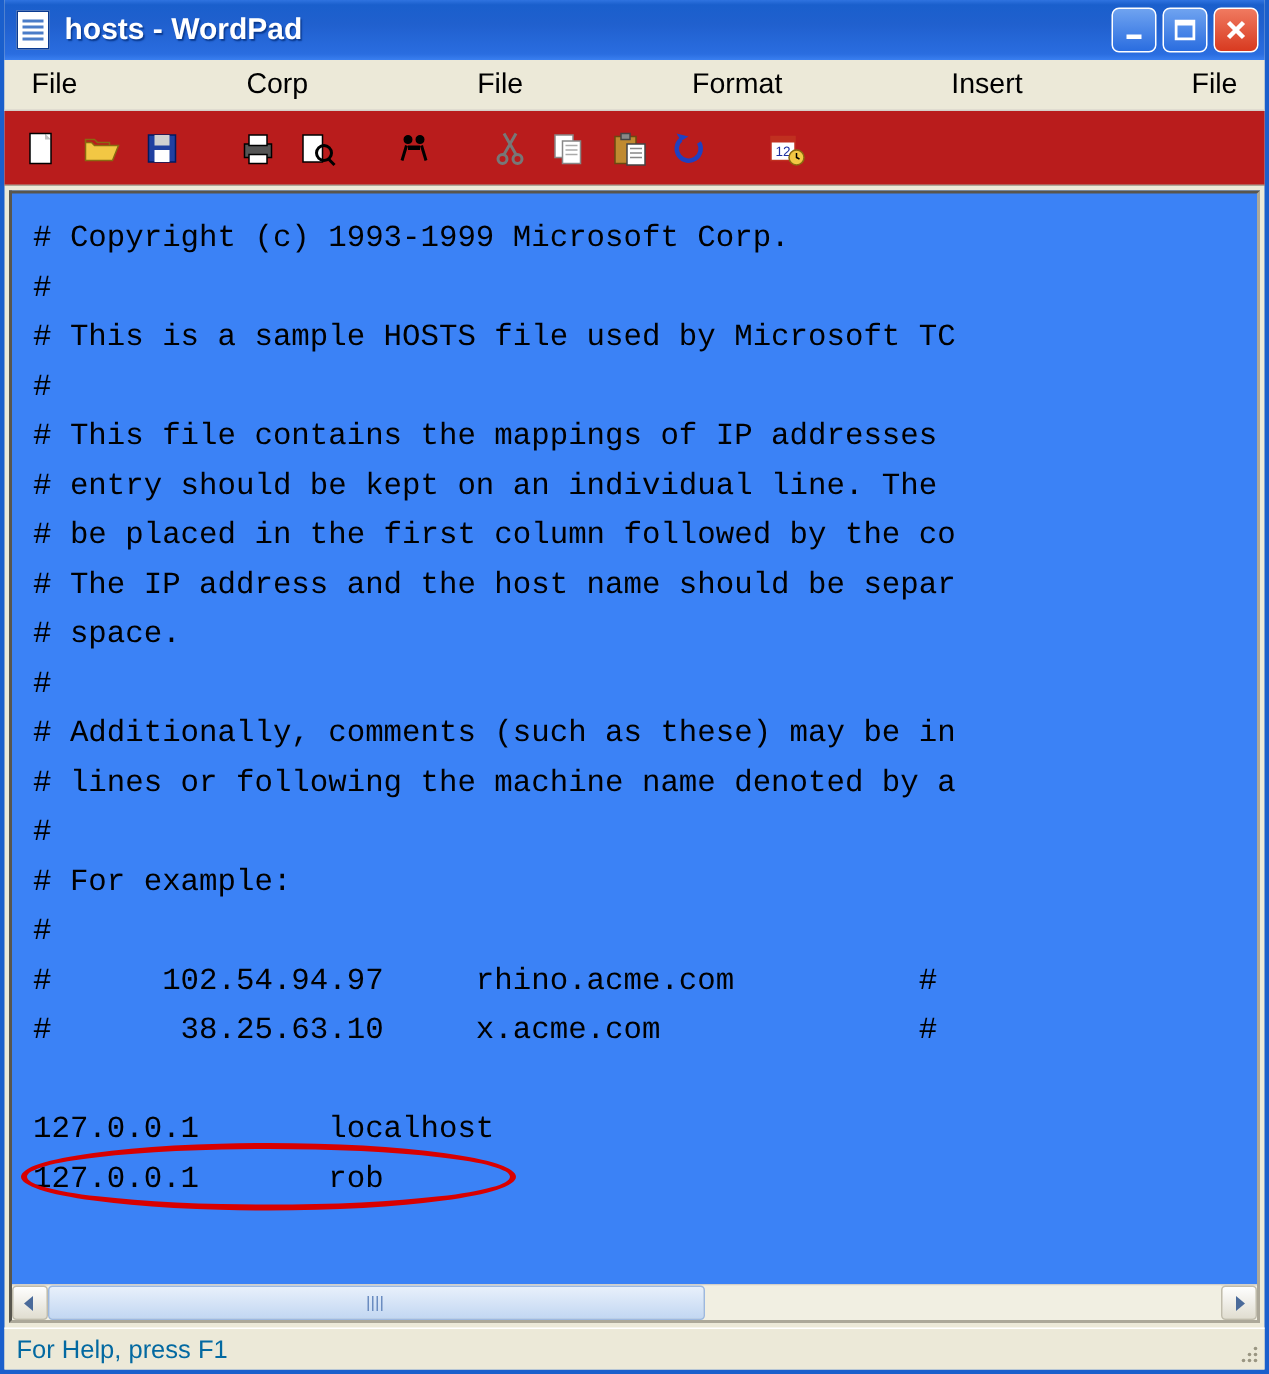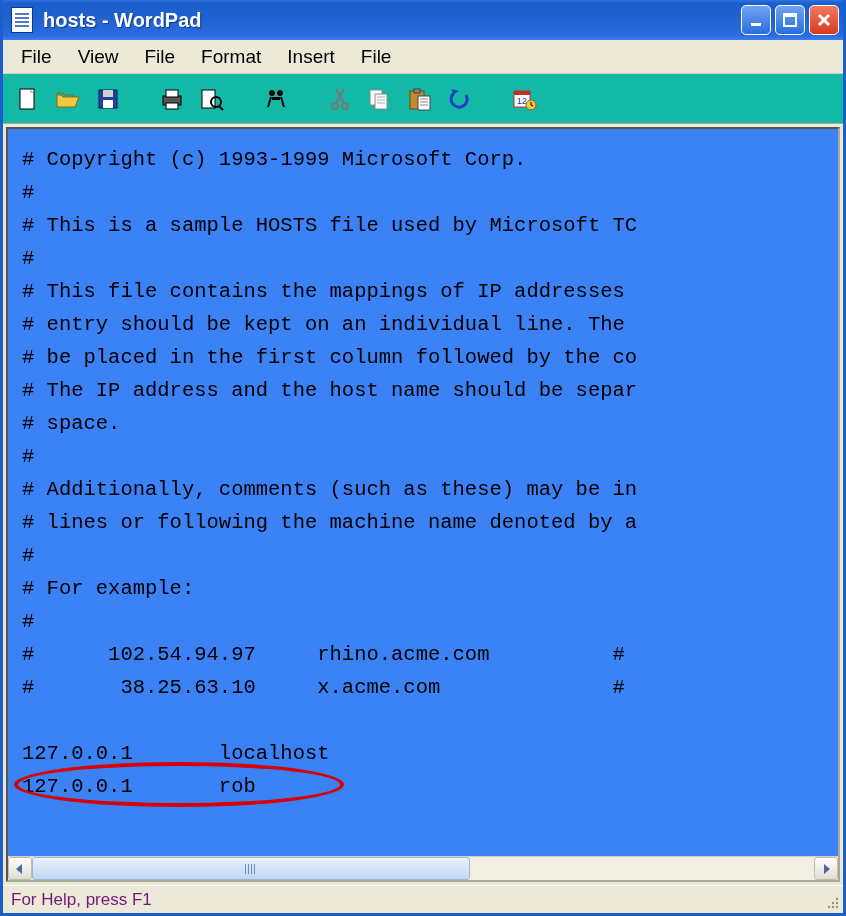--- a/index.html
+++ b/index.html
@@ -62,26 +62,27 @@
   .menubar {
     height:34px;
     background:#ece9d8;
     display:flex;
     align-items:center;
     padding:0 6px;
     gap:2px;
     font-size:19px;
     color:#000;
     border-bottom:1px solid #d4d0c8;
+    justify-content:space-between;
   }
   .menuitem { padding:3px 12px; cursor:default;}
   
   .toolbar {
     height:50px;
-    background:#14b8a6;
+    background:#b91c1c;
     display:flex;
     align-items:center;
     padding:0 8px;
     gap:6px;
     border-bottom:1px solid #aca899;
   }
   .tbtn {
     width:34px; height:34px;
     display:flex; align-items:center; justify-content:center;
     cursor:default;
@@ -142,21 +143,21 @@
   .sthumb .grip { width:12px; height:10px; display:flex; flex-direction:row; gap:2px;}
   .sthumb .grip span{ width:1px; background:#6a8cc0;}
   
   .statusbar {
     height:28px;
     background:#ece9d8;
     display:flex;
     align-items:center;
     padding:0 8px;
     font-size:17px;
-    color:#701a75;
+    color:#0369a1;
     border-top:1px solid #fff;
     position:relative;
   }
   .sgrip {
     position:absolute; right:3px; bottom:3px;
     width:16px; height:16px;
   }
   .sgrip svg { display:block;}
 </style>
 </head>
@@ -187,21 +188,21 @@
       <div class="winbtn close">
         <svg width="14" height="14">
             <path d="M2 2 L12 12 M12 2 L2 12" stroke="#fff" stroke-width="3"></path>
           </svg>
       </div>
     </div>
   </div>
 
   <div class="menubar" id="menubar">
       <div class="menuitem">File</div>
-      <div class="menuitem">View</div>
+      <div class="menuitem">Corp</div>
       <div class="menuitem">File</div>
       <div class="menuitem">Format</div>
       <div class="menuitem">Insert</div>
       <div class="menuitem">File</div>
     </div>
 
   <div class="toolbar" id="toolbar">
       <div class="tbtn">
         <svg width="24" height="24">
           <rect x="4" y="2" width="14" height="20" fill="#fff" stroke="#000"></rect>

